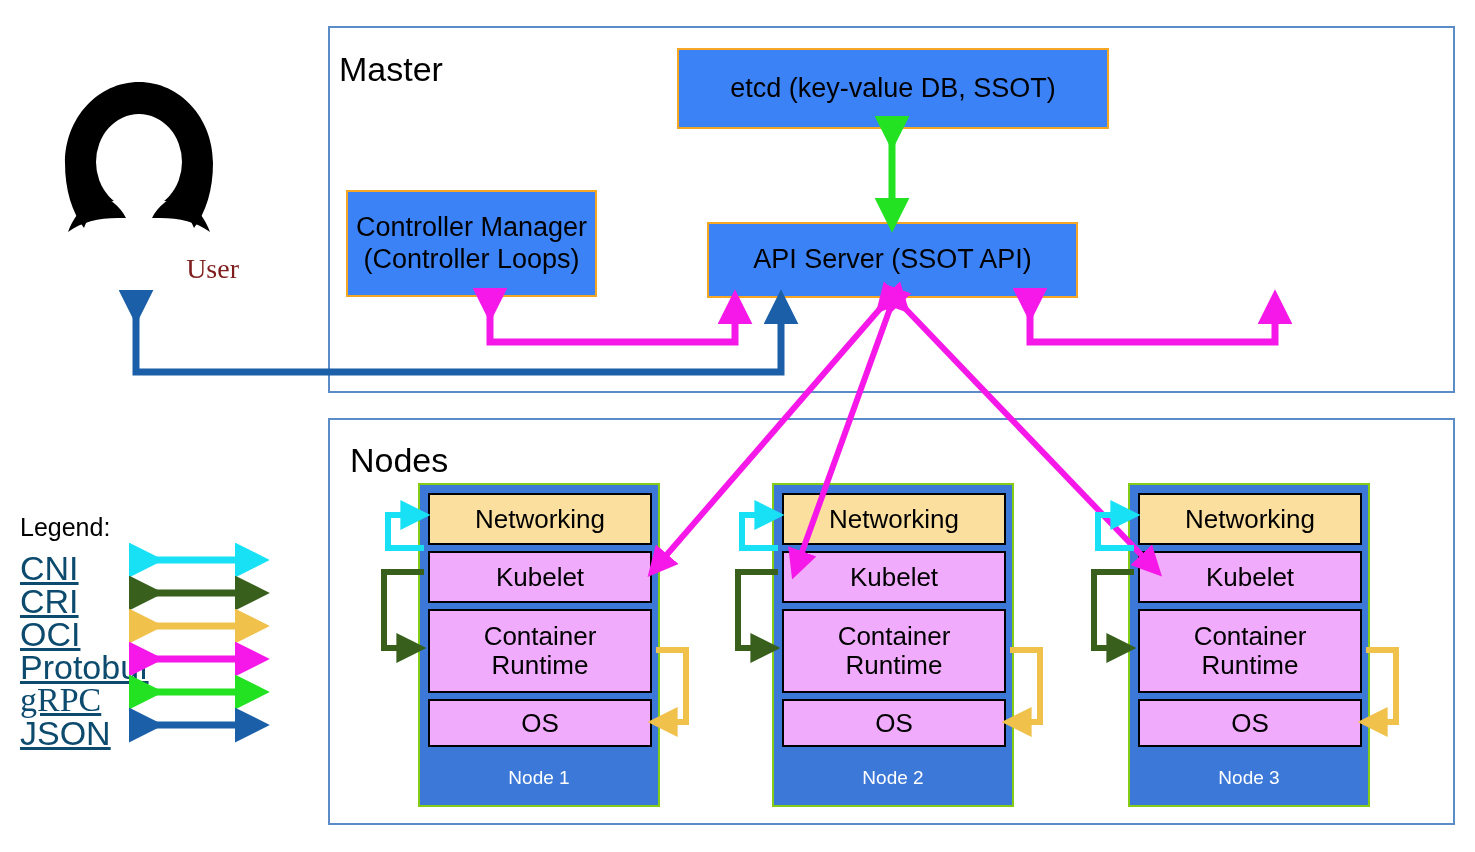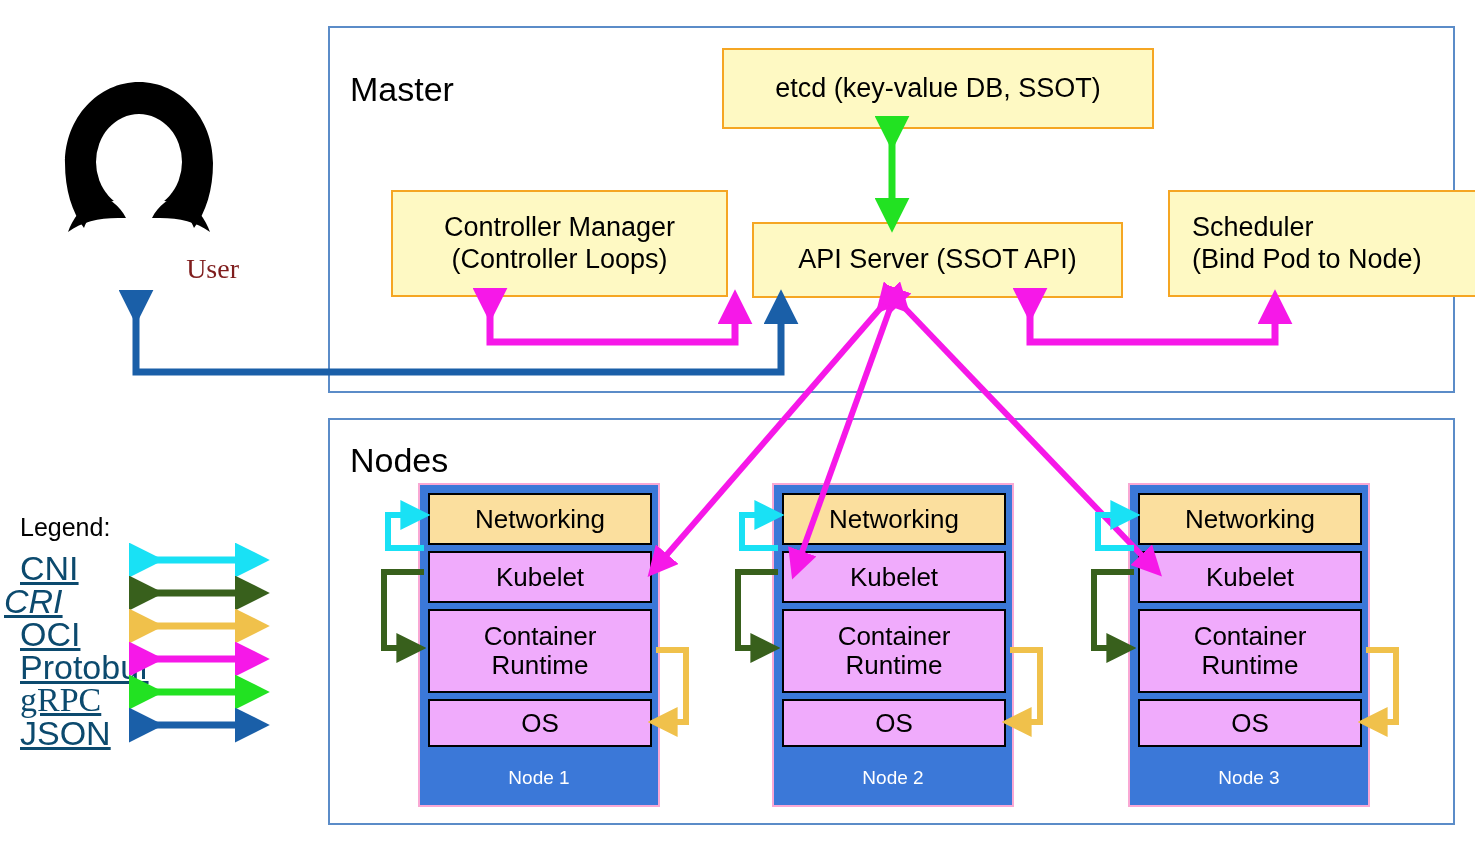--- a/index.html
+++ b/index.html
@@ -31,36 +31,35 @@
   .group-label {
     position: absolute;
     font-size: 34px;
     color: #000000;
     line-height: 1;
     white-space: nowrap;
   }
   .comp-box {
     position: absolute;
     border: 2px solid #f5a623;
-    background: #fef9c3;
+    background: #3b82f6;
     box-sizing: border-box;
     display: flex;
     align-items: center;
     justify-content: center;
     text-align: center;
     font-size: 27px;
     color: #000000;
     line-height: 1.18;
     padding: 3px 6px;
-    margin-left: 45px;
   }
   .node-box {
     position: absolute;
     background: #3b78d8;
-    border: 2px solid #f9a8d4;
+    border: 2px solid #84cc16;
     box-sizing: border-box;
   }
   .node-inner {
     position: absolute;
     border: 2px solid #000000;
     background: #f0abfc;
     box-sizing: border-box;
     display: flex;
     align-items: center;
     justify-content: center;
@@ -122,42 +121,38 @@
                C 196,206 206,220 210,232
                C 196,222 180,218 160,218 L 118,218 C 98,218 82,222 68,232
                C 72,220 82,206 96,196 Z" fill="#000000"></path>
       <circle cx="139" cy="163" r="74" fill="none" stroke="#000000" stroke-width="0"></circle>
     </g>
   </svg>
 
   <div class="user-label" style="left:39px; top:255px;">User</div>
 
   <div class="group-box" style="left:328px; top:26px; width:1127px; height:367px;"></div>
-  <div class="group-label" style="left:350px; top:52px;margin-top:20px;">Master</div>
+  <div class="group-label" style="left:339px; top:52px;">Master</div>
 
   <div class="group-box" style="left:328px; top:418px; width:1127px; height:407px;"></div>
   <div class="group-label" style="left:350px; top:443px;">Nodes</div>
 
   <div class="comp-box" style="left:677px; top:48px; width:432px; height:81px;">
     <span>etcd (key-value DB, SSOT)</span>
   </div>
 
-  <div class="comp-box" style="left:346px; top:190px; width:337px; height:107px; flex-direction:column;">
+  <div class="comp-box" style="left:346px; top:190px; width:251px; height:107px; flex-direction:column;">
     <span>Controller Manager</span>
     <span>(Controller Loops)</span>
   </div>
 
   <div class="comp-box" style="left:707px; top:222px; width:371px; height:76px;">
     <span>API Server (SSOT API)</span>
   </div>
 
-  <div class="comp-box" style="left:1123px; top:190px; width:316px; height:107px; flex-direction:column; align-items:flex-start; padding-left:22px;">
-    <span>Scheduler</span>
-    <span>(Bind Pod to Node)</span>
-  </div>
 
   <div class="node-box" style="left:418px; top:483px; width:242px; height:324px;">
     <div class="node-inner networking" style="left:8px; top:8px; width:224px; height:52px;">Networking</div>
     <div class="node-inner" style="left:8px; top:66px; width:224px; height:52px;">Kubelet</div>
     <div class="node-inner" style="left:8px; top:124px; width:224px; height:84px; flex-direction:column;">
       <span>Container</span>
       <span>Runtime</span>
     </div>
     <div class="node-inner" style="left:8px; top:214px; width:224px; height:48px;">OS</div>
     <div class="node-name" style="top:283px;">Node 1</div>
@@ -230,21 +225,21 @@
     <polyline points="1010,650 1040,650 1040,722 1016,722" fill="none" stroke="#f0c14b" stroke-width="6" marker-end="url(#ah-oci)"></polyline>
 
     <polyline points="1134,548 1098,548 1098,515 1126,515" fill="none" stroke="#19e1f5" stroke-width="6" marker-end="url(#ah-cni)"></polyline>
     <polyline points="1134,572 1094,572 1094,648 1122,648" fill="none" stroke="#38601c" stroke-width="6" marker-end="url(#ah-cri)"></polyline>
     <polyline points="1366,650 1396,650 1396,722 1372,722" fill="none" stroke="#f0c14b" stroke-width="6" marker-end="url(#ah-oci)"></polyline>
   </svg>
 
   <div class="legend-title" style="left:20px; top:515px;">Legend:</div>
 
   <div class="legend-item" style="left:20px; top:551px;">CNI</div>
-  <div class="legend-item" style="left:4px; top:584px;font-style:italic;">CRI</div>
+  <div class="legend-item" style="left:20px; top:584px;">CRI</div>
   <div class="legend-item" style="left:20px; top:617px;">OCI</div>
   <div class="legend-item" style="left:20px; top:650px;">Protobuf</div>
   <div class="legend-item" style="left:20px; top:683px;font-family:Liberation Serif, serif;">gRPC</div>
   <div class="legend-item" style="left:20px; top:716px;">JSON</div>
 
   <svg class="layer" viewBox="0 0 1475 852">
     <defs>
       <marker id="lg-cni" markerWidth="5" markerHeight="5" refX="2.6" refY="2.5" orient="auto">
         <path d="M0,0 L5,2.5 L0,5 Z" fill="#19e1f5"></path>
       </marker>

